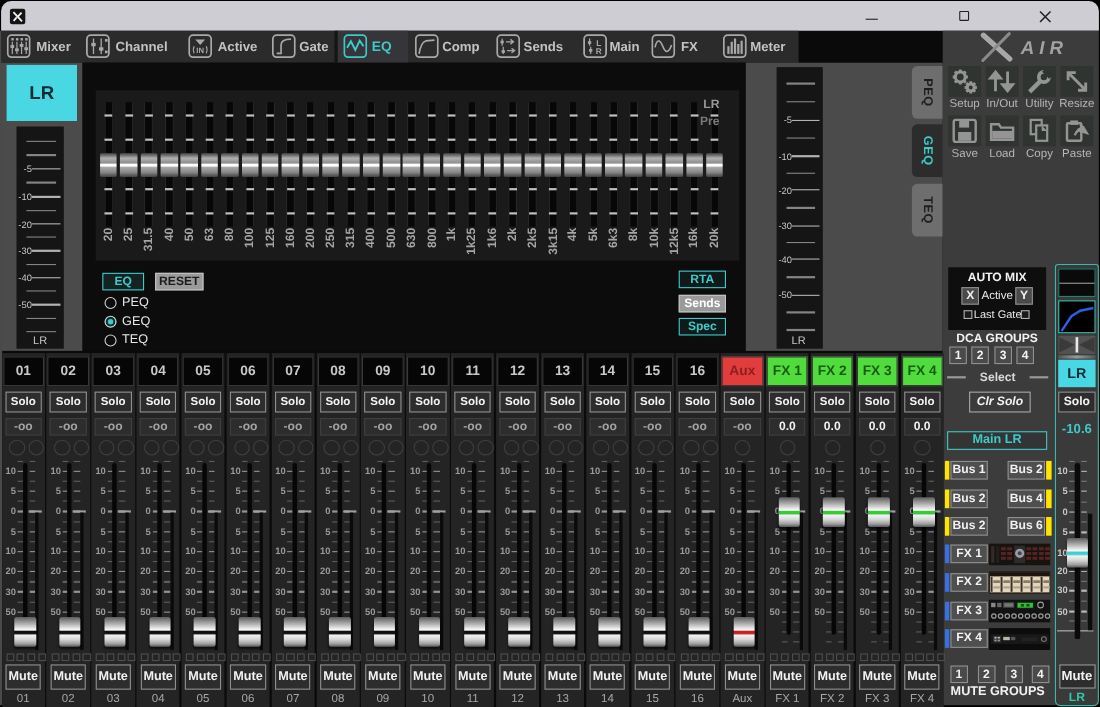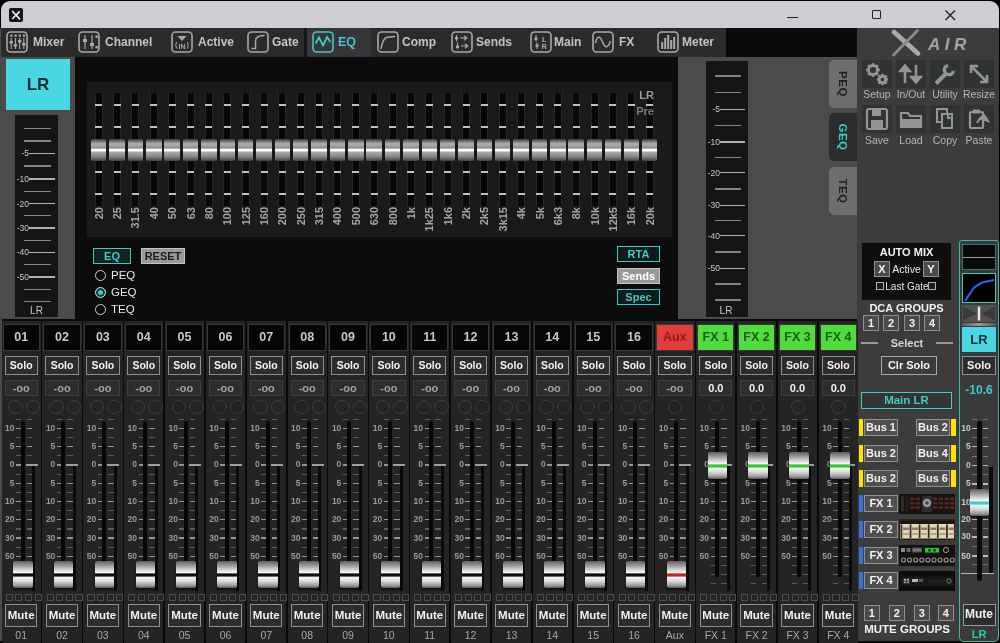--- a/index.html
+++ b/index.html
@@ -474,21 +474,21 @@
 <div class="abs" style="left:928px;top:282px;width:8px;height:8px;border:1.2px solid #b0b0b0;background:#1a1a1a;"></div>
 <div class="abs" style="left:885px;top:281px;width:44px;height:12px;text-align:center;font-size:10px;color:#e8e8e8;white-space:nowrap;">Last Gate</div>
 <div class="abs" style="left:862px;top:302px;width:89px;height:12px;text-align:center;font-size:11px;font-weight:bold;color:#f2f2f2;">DCA GROUPS</div>
 <div class="abs btn3d" style="left:863px;top:315px;width:16px;height:16px;font-size:11px;line-height:15px;background:#4a4a4a;">1</div>
 <div class="abs btn3d" style="left:883px;top:315px;width:16px;height:16px;font-size:11px;line-height:15px;background:#4a4a4a;">2</div>
 <div class="abs btn3d" style="left:904px;top:315px;width:16px;height:16px;font-size:11px;line-height:15px;background:#4a4a4a;">3</div>
 <div class="abs btn3d" style="left:924px;top:315px;width:16px;height:16px;font-size:11px;line-height:15px;background:#4a4a4a;">4</div>
 <div class="abs" style="left:861px;top:342px;width:17px;height:2px;background:#9a9a9a;"></div>
 <div class="abs" style="left:936px;top:342px;width:17px;height:2px;background:#9a9a9a;"></div>
 <div class="abs" style="left:878px;top:337px;width:58px;height:12px;text-align:center;font-size:11px;font-weight:bold;color:#d8d8d8;">Select</div>
-<div class="abs btn3d" style="left:881px;top:356px;width:56px;height:19px;font-size:11px;line-height:17px;background:#3b3b3b;border-color:#a8a8a8;">Clr Solo</div>
+<div class="abs btn3d" style="left:881px;top:356px;width:56px;height:19px;font-size:11px;line-height:17px;background:#3b3b3b;border-color:#a8a8a8;font-style:italic;">Clr Solo</div>
 <div class="abs" style="left:861px;top:392px;width:91px;height:17px;background:#343434;border:1.5px solid #3fc9c9;color:#3fc9c9;font-weight:bold;font-size:11.5px;text-align:center;line-height:14px;">Main LR</div>
 <div class="abs" style="left:858.5px;top:419px;width:4.5px;height:17px;background:#ffe400;"></div>
 <div class="abs" style="left:951px;top:419px;width:4.5px;height:17px;background:#ffe400;"></div>
 <div class="abs btn3d" style="left:864px;top:419px;width:34px;height:17px;font-size:11px;line-height:15px;background:#4f4f4f;">Bus 1</div>
 <div class="abs btn3d" style="left:916px;top:419px;width:34px;height:17px;font-size:11px;line-height:15px;background:#4f4f4f;">Bus 2</div>
 <div class="abs" style="left:858.5px;top:444.7px;width:4.5px;height:17px;background:#ffe400;"></div>
 <div class="abs" style="left:951px;top:444.7px;width:4.5px;height:17px;background:#ffe400;"></div>
 <div class="abs btn3d" style="left:864px;top:444.7px;width:34px;height:17px;font-size:11px;line-height:15px;background:#4f4f4f;">Bus 2</div>
 <div class="abs btn3d" style="left:916px;top:444.7px;width:34px;height:17px;font-size:11px;line-height:15px;background:#4f4f4f;">Bus 4</div>
 <div class="abs" style="left:858.5px;top:470.4px;width:4.5px;height:17px;background:#ffe400;"></div>

